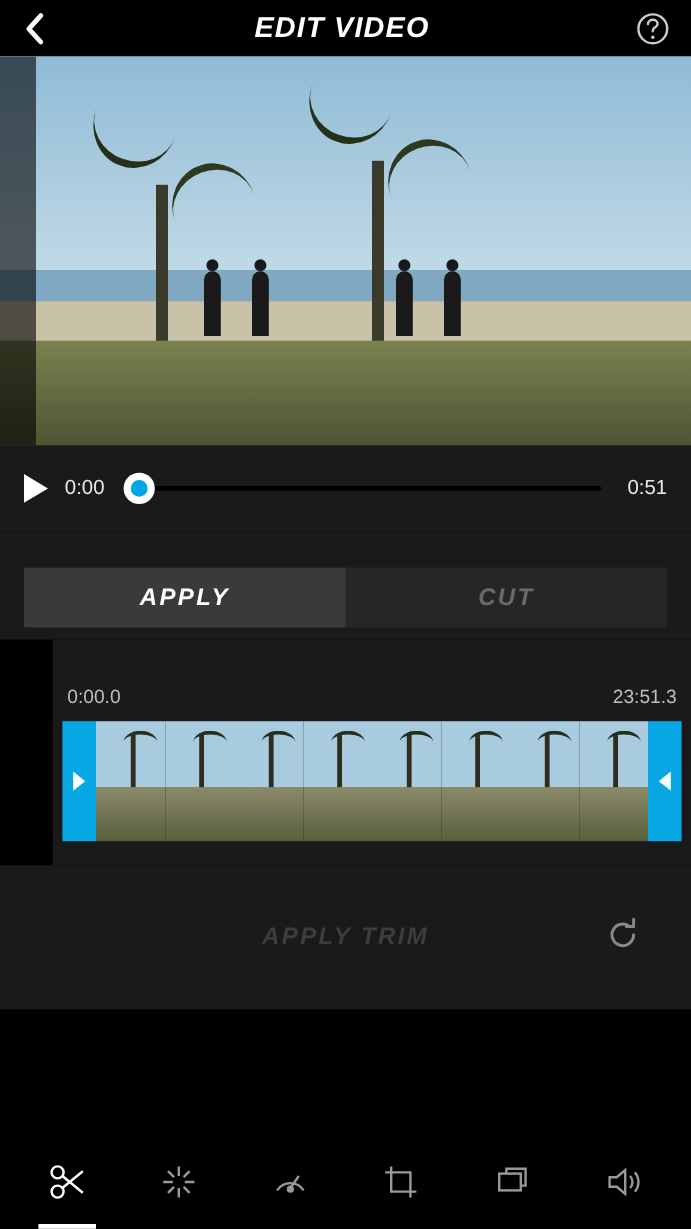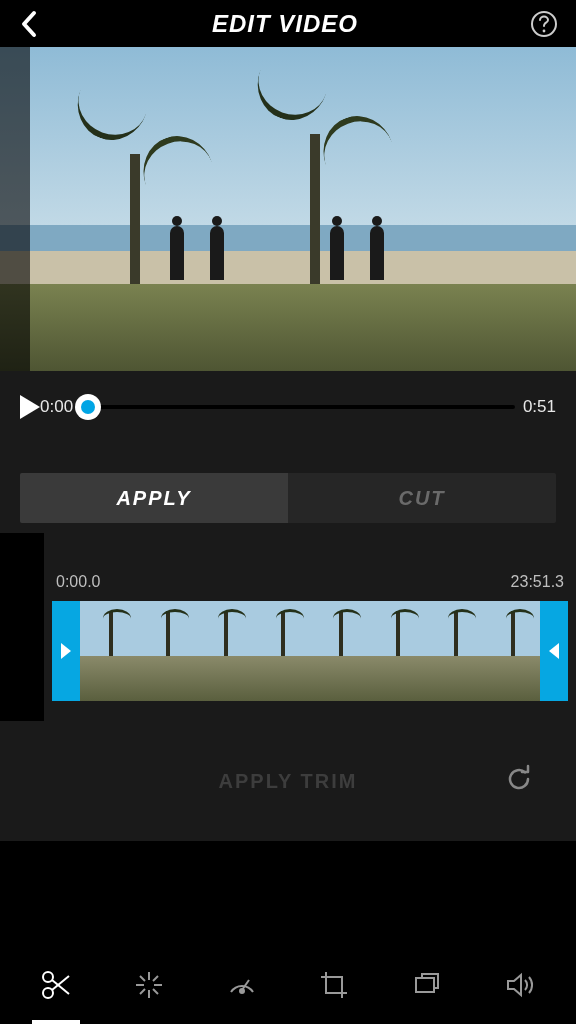--- a/index.html
+++ b/index.html
@@ -15,21 +15,21 @@
   .palm { position:absolute; bottom:27%; width:10px; background:#3a3a2a; }
   .palm::before, .palm::after { content:""; position:absolute; top:-4px; left:50%; width:70px; height:70px; border-top:6px solid #2e3a1e; border-radius:50%; transform-origin: left top; }
   .palm::before { transform: translateX(-2px) rotate(-20deg); }
   .palm::after  { transform: translateX(-2px) rotate(200deg); border-top:6px solid #24301a;}
   .p1 { left:130px; height:130px;} .p2 { left:310px; height:150px;}
   .person { position:absolute; bottom:28%; width:14px; height:54px; background:#1a1a1a; border-radius:7px 7px 0 0;}
   .person::before{content:"";position:absolute;top:-10px;left:2px;width:10px;height:10px;background:#1a1a1a;border-radius:50%;}
   .pa{left:170px;} .pb{left:210px;} .pc{left:330px;} .pd{left:370px;}
   .leftdark{position:absolute;left:0;top:0;bottom:0;width:30px;background:rgba(0,0,0,0.6);}
 
-  .playbar { height: 72px; background:#1a1a1a; display:flex; align-items:center; padding:0 20px; }
+  .playbar { height: 72px; background:#1a1a1a; display:flex; align-items:center; padding:0 20px; gap:14px; }
   .play-btn { width:0;height:0;border-left:20px solid #fff;border-top:12px solid transparent;border-bottom:12px solid transparent; cursor:pointer;}
   .time { font-size:17px; color:#e8e8e8; }
   .track { flex:1; position:relative; height:20px; margin:0 8px;}
   .track-line { position:absolute; top:50%; left:0; right:0; height:4px; background:#000; border-radius:2px; transform:translateY(-50%);}
   .track-knob { position:absolute; top:50%; left:0; width:26px; height:26px; background:#fff; border-radius:50%; transform:translate(-6px,-50%); display:flex; align-items:center; justify-content:center;}
   .track-knob::after{content:"";width:14px;height:14px;background:#00a5e5;border-radius:50%;}
 
   .midarea { background:#1a1a1a; padding:30px 20px 10px; }
   .tabs { display:flex; height:50px; background:#262626; border-radius:2px; overflow:hidden;}
   .tab { flex:1; display:flex; align-items:center; justify-content:center; font-size:20px; font-weight:800; letter-spacing:2px; font-style: italic; color:#6a6a6a; cursor:pointer;}
@@ -40,21 +40,21 @@
   .strip { position:relative; height:100px; display:flex; }
   .handle { width:28px; background:#06a7e2; display:flex; align-items:center; justify-content:center; cursor:ew-resize;}
   .handle .tri-r { width:0;height:0;border-left:10px solid #fff;border-top:8px solid transparent;border-bottom:8px solid transparent;}
   .handle .tri-l { width:0;height:0;border-right:10px solid #fff;border-top:8px solid transparent;border-bottom:8px solid transparent;}
   .thumbs { flex:1; display:flex; }
   .thumb { flex:1; position:relative; overflow:hidden; background:linear-gradient(#a9cbe0 0%,#a9cbe0 55%,#8a8a6a 55%,#5a5f3e 100%);}
   .thumb::before{content:"";position:absolute;left:50%;top:10%;width:4px;height:45%;background:#2e2e1f;}
   .thumb::after{content:"";position:absolute;left:40%;top:8%;width:28px;height:16px;border-top:3px solid #243019;border-radius:50%;}
 
   .applyrow { background:#1a1a1a; height:120px; display:flex; align-items:center; justify-content:center; position:relative;}
-  .apply-label { font-size:20px; font-weight:800; letter-spacing:2px; color:#3d3d3d; }
+  .apply-label { font-size:20px; font-weight:800; letter-spacing:2px; font-style: italic; color:#3d3d3d; }
   .reset-btn { position:absolute; right:42px; color:#888; cursor:pointer;}
 
   .bottombar { position:absolute; left:0; right:0; bottom:0; height:78px; background:#000; display:flex; align-items:center; justify-content:space-around; padding:0 10px;}
   .tool { width:60px; height:60px; display:flex; align-items:center; justify-content:center; color:#999; cursor:pointer; position:relative;}
   .tool.active { color:#fff; }
   .tool.active::after { content:""; position:absolute; left:6px; right:6px; bottom:-9px; height:4px; background:#fff; }
   .tool svg { width:34px; height:34px; stroke:currentColor; fill:none; stroke-width:2; }
 </style>
 </head>
 <body>

